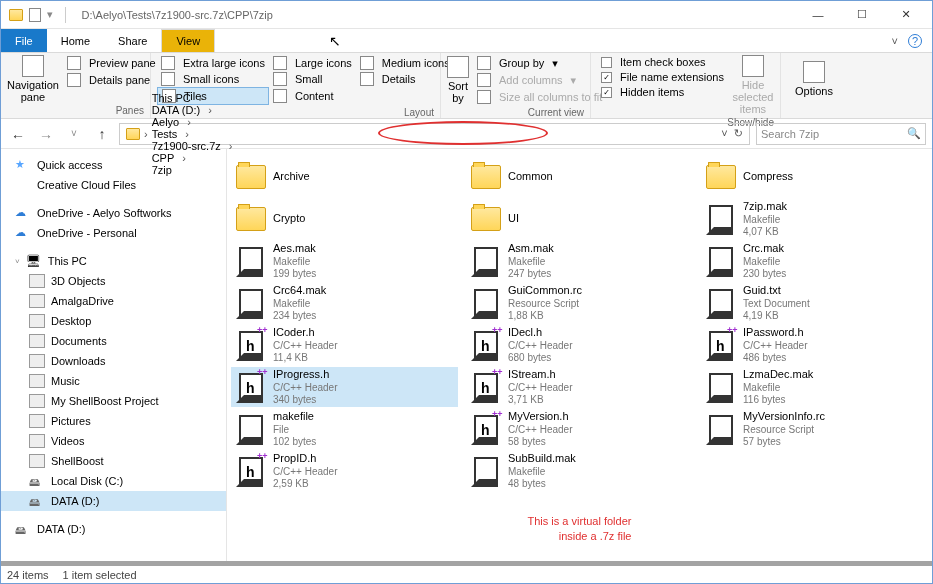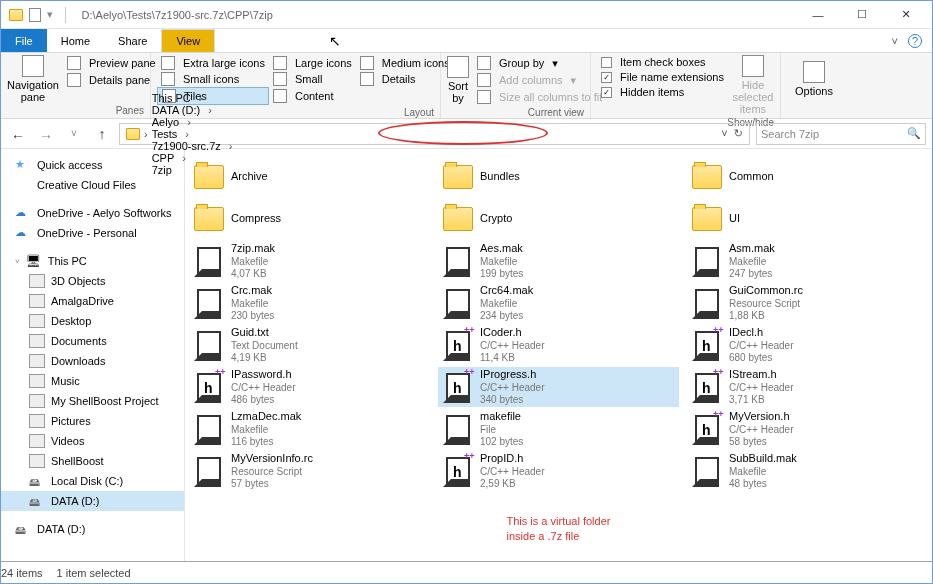--- a/index.html
+++ b/index.html
@@ -31,21 +31,21 @@
 .nav-arrow { width: 22px; text-align: center; color: #888; font-size: 14px; }
 .nav-arrow.active { color: #333; }
 .addr-box { flex: 1; height: 22px; border: 1px solid #ccc; display: flex; align-items: center; padding: 0 2px; position: relative; }
 .crumb { padding: 0 4px; display: flex; align-items: center; gap: 4px; }
 .crumb::after { content: "›"; color: #555; margin-left: 4px; }
 .crumb:last-child::after { content: ""; }
 .addr-right { margin-left: auto; display: flex; gap: 6px; color: #555; padding-right: 4px; }
 .search-box { width: 170px; height: 22px; border: 1px solid #ccc; display: flex; align-items: center; padding: 0 4px; color: #888; }
 .ellipse-annot { position: absolute; border: 2px solid #e03030; border-radius: 50%; width: 170px; height: 24px; left: 258px; top: -3px; pointer-events: none; }
 .body-area { display: flex; height: calc(100% - 28px - 24px - 66px - 30px - 22px); }
-.sidebar { width: 184px; border-right: 1px solid #e5e5e5; overflow: hidden; padding-top: 6px; }
+.sidebar { width: 226px; border-right: 1px solid #e5e5e5; overflow: hidden; padding-top: 6px; }
 .side-item { display: flex; align-items: center; gap: 6px; padding: 3px 6px 3px 14px; }
 .side-item.l1 { padding-left: 28px; }
 .side-item.sel { background: #cde6f7; }
 .side-group { margin-bottom: 8px; }
 .ico { width: 16px; height: 14px; display: inline-block; }
 .ico.star::before { content: "★"; color: #58a6ff; }
 .ico.cloud::before { content: "☁"; color: #2e7dd6; }
 .ico.pc::before { content: "🖥"; font-size: 12px; }
 .ico.disk::before { content: "🖴"; font-size: 11px; color: #666; }
 .ico.generic { border: 1px solid #999; background: #eee; }
@@ -57,22 +57,22 @@
 .folder-lg { width: 30px; height: 24px; background: linear-gradient(#ffe89e,#ffd659); border: 1px solid #d4a017; border-radius: 2px; position: relative; }
 .folder-lg::before { content: ""; position: absolute; top: -4px; left: 1px; width: 10px; height: 4px; background: #ffd659; border: 1px solid #d4a017; border-bottom: none; border-radius: 1px 1px 0 0; }
 .file-ico { width: 26px; height: 30px; border: 2px solid #333; background: #fff; position: relative; border-right:none;border-top:none;}
 .file-ico::before{content:"";position:absolute;top:-2px;right:-2px;width:0;height:0;border-left:2px solid #333;border-top:2px solid #333;border-right:none; width:19px;height:22px;}
 .file-ico.simple { border:2px solid #333;width:24px;height:28px; }
 .file-ico.simple::before{content:"";position:absolute;top:-2px;right:-2px;border-style:solid;border-width:0 0 8px 8px;border-color:transparent transparent #333 transparent;}
 .file-ico.h::after { content:"h"; position:absolute; font-weight:bold; font-size:14px; left:5px; top:5px;}
 .tile .meta { display: flex; flex-direction: column; line-height: 1.2; }
 .tile .meta .t1 { color: #000; }
 .tile .meta .t2, .tile .meta .t3 { color: #777; font-size: 10px; }
-.overlay-text { position: absolute; left: 50%; transform: translateX(-50%); bottom: 18px; color: #e03030; font-size: 18px; text-align: left; line-height: 1.3; }
-.statusbar { height: 22px; border-top: 1px solid #a3a3a3; display: flex; align-items: center; padding: 0 0; gap: 14px; color: #444; }
+.overlay-text { position: absolute; left: 50%; transform: translateX(-50%); bottom: 18px; color: #e03030; font-size: 18px; text-align: right; line-height: 1.3; }
+.statusbar { height: 22px; border-top: 5px solid #a3a3a3; display: flex; align-items: center; padding: 0 6px; gap: 14px; color: #444; }
 .cursor { position: absolute; left: 328px; top: 32px; font-size: 14px; pointer-events: none; }
 </style>
 </head>
 <body>
 
 <div class="titlebar">
   <div class="icons-left">
     <span class="folder-icon-sm"></span>
     <span class="doc-icon-sm"></span>
     <span style="color:#888;">▾</span>
@@ -331,28 +331,20 @@
           </div>
           <div class="meta">
             <span class="t1">Archive</span>
           </div>
         </div>
         <div class="tile">
           <div class="thumb">
             <div class="folder-lg"></div>
           </div>
           <div class="meta">
-            <span class="t1">Bundles</span>
-          </div>
-        </div>
-        <div class="tile">
-          <div class="thumb">
-            <div class="folder-lg"></div>
-          </div>
-          <div class="meta">
             <span class="t1">Common</span>
           </div>
         </div>
         <div class="tile">
           <div class="thumb">
             <div class="folder-lg"></div>
           </div>
           <div class="meta">
             <span class="t1">Compress</span>
           </div>

